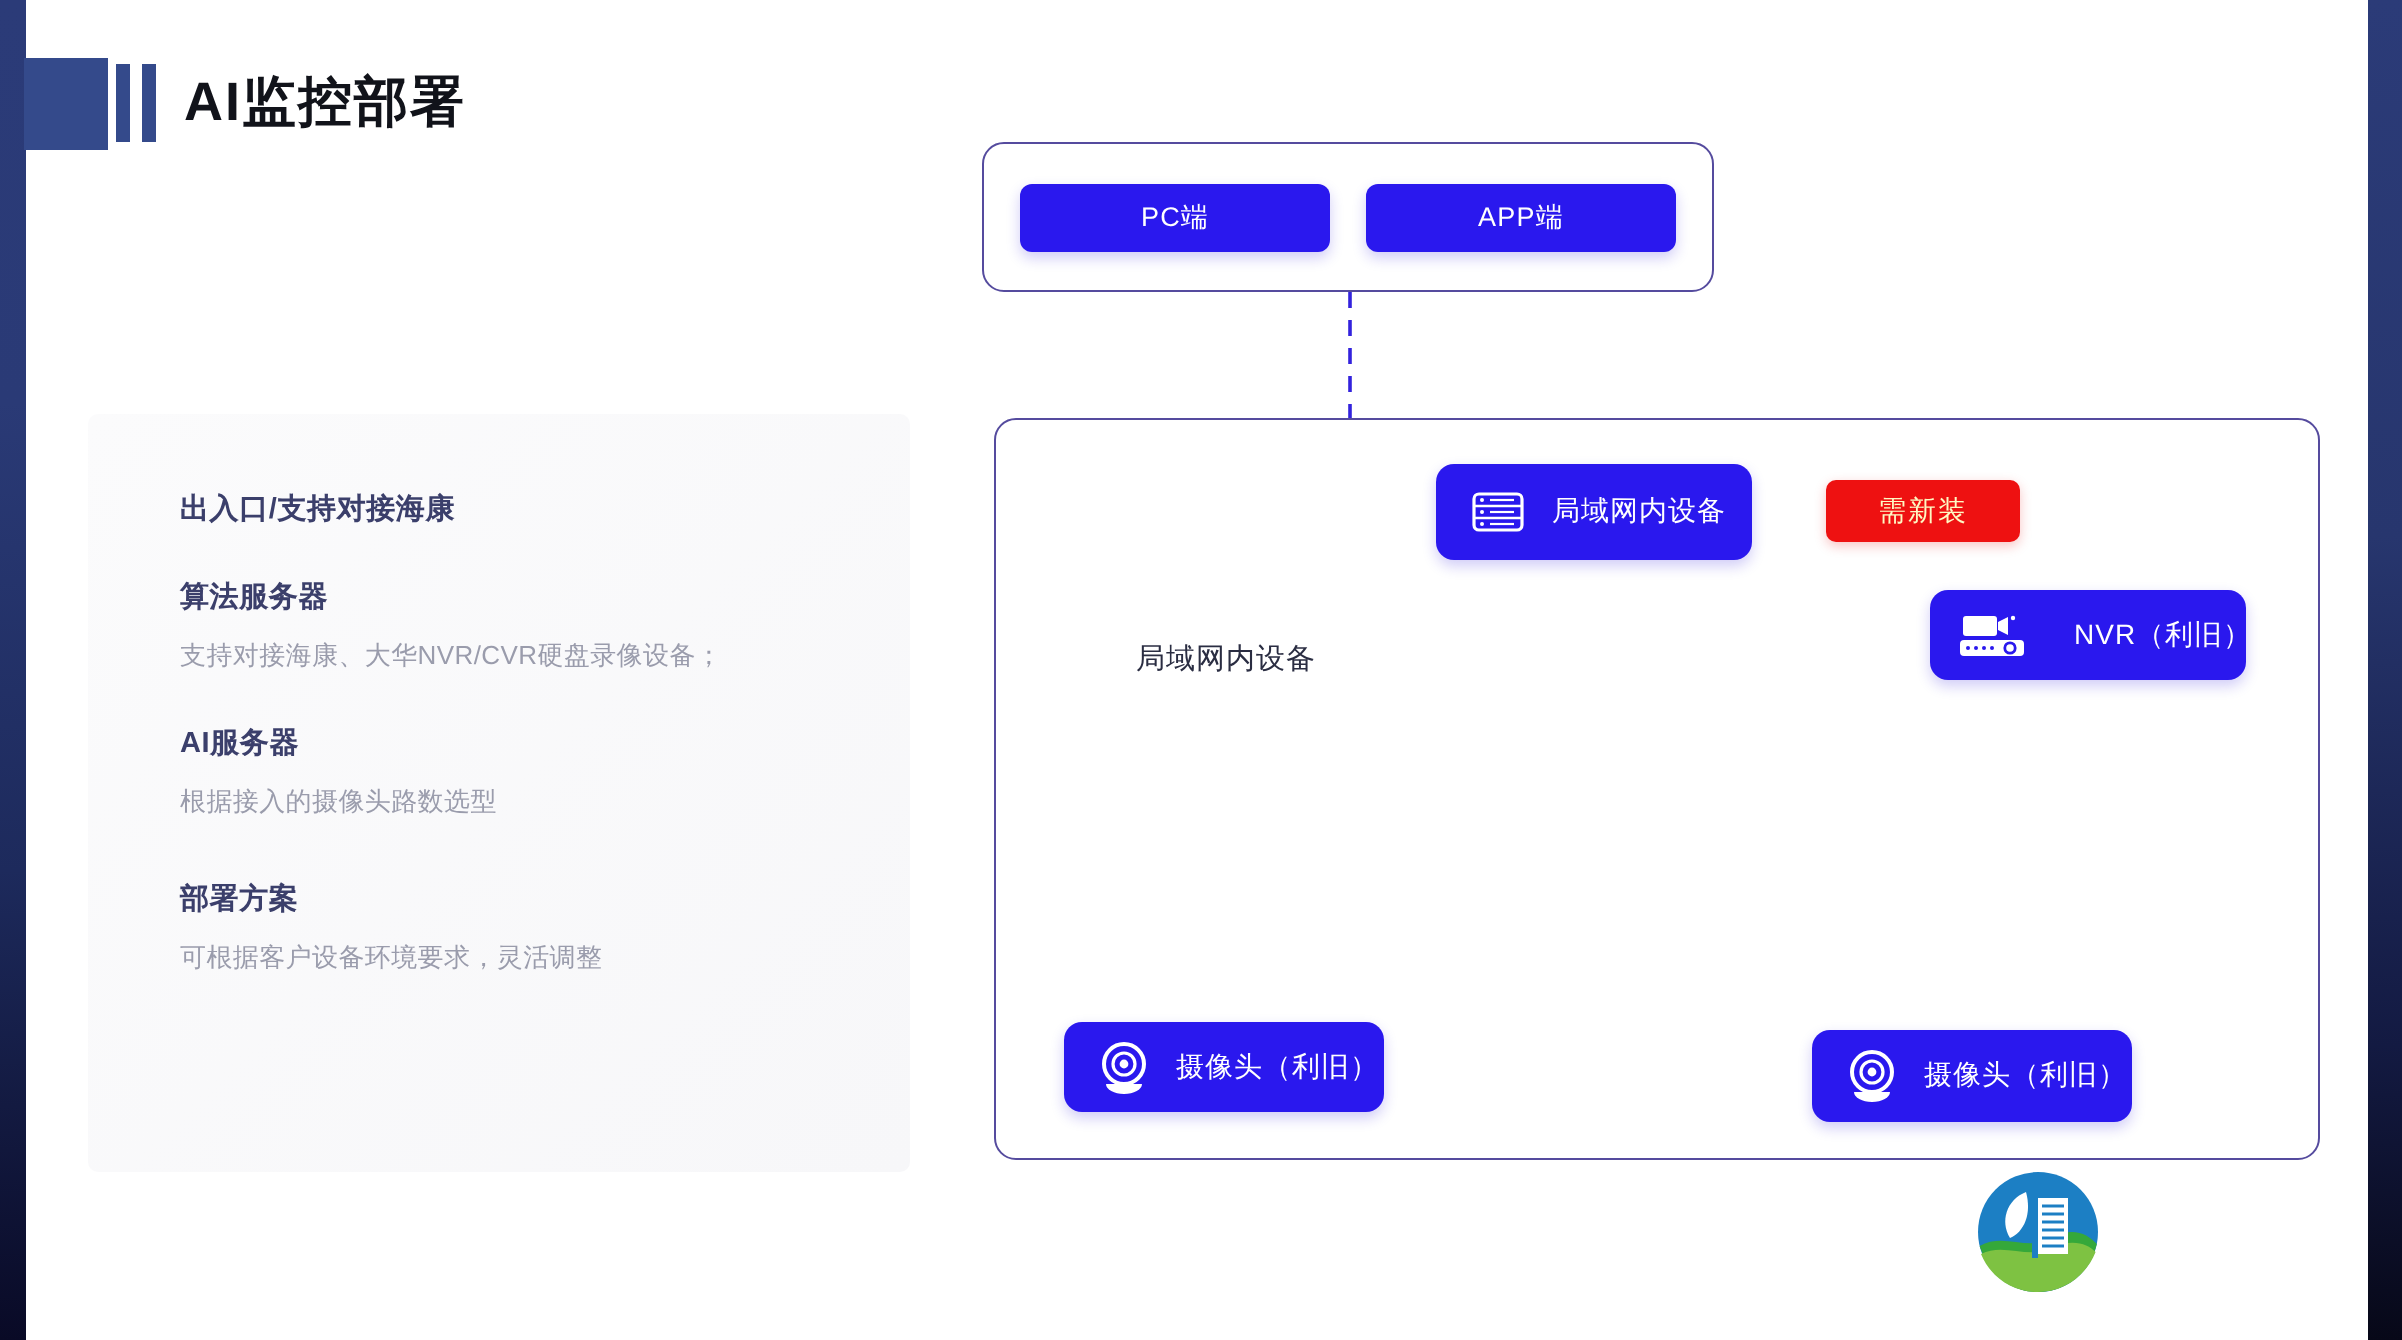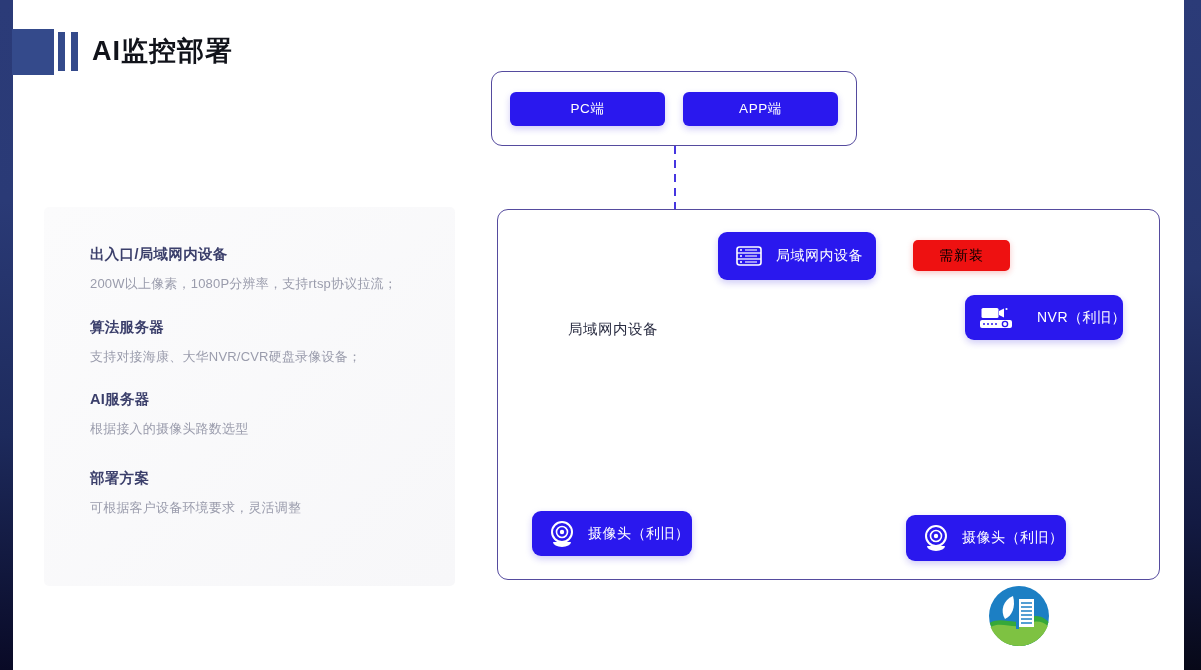--- a/index.html
+++ b/index.html
@@ -143,21 +143,21 @@
   #node-nvr   { left: 965px; top: 295px; width: 158px; height: 45px; padding-left: 14px; gap: 24px; }
   #node-switch{ left: 718px; top: 353px; width: 158px; height: 45px; padding-left: 16px; gap: 13px; }
   #node-cam1  { left: 532px; top: 511px; width: 160px; height: 45px; padding-left: 16px; gap: 12px; }
   #node-cam2  { left: 906px; top: 515px; width: 160px; height: 46px; padding-left: 16px; gap: 12px; }
 
   .badge-new {
     position: absolute; left: 913px; top: 240px;
     width: 97px; height: 31px;
     background: #ee1111;
     border-radius: 5px;
-    color: #000000;
+    color: #fef9c3;
     font-size: 14px;
     display: flex; align-items: center; justify-content: center;
     letter-spacing: 1px;
     box-shadow: 0 2px 6px rgba(230,20,20,.25);
   }
 
   
   .wires { position: absolute; left: 0; top: 0; width: 1201px; height: 670px; pointer-events: none; }
 
   
@@ -184,22 +184,21 @@
     <span class="header-bars">
       <i></i>
         <i></i>
     </span>
     <span class="page-title">AI监控部署</span>
   </div>
 
   <div class="info-card">
     <div class="info-list">
       <div class="info-item">
-        <div class="info-head">出入口/局域网内设备</div>
-        <div class="info-sub">200W以上像素，1080P分辨率，支持rtsp协议拉流；</div>
+        <div class="info-head">出入口/支持对接海康</div>
       </div>
       <div class="info-item">
         <div class="info-head">算法服务器</div>
         <div class="info-sub">支持对接海康、大华NVR/CVR硬盘录像设备；</div>
       </div>
       <div class="info-item gap-extra">
         <div class="info-head">AI服务器</div>
         <div class="info-sub">根据接入的摄像头路数选型</div>
       </div>
       <div class="info-item">

